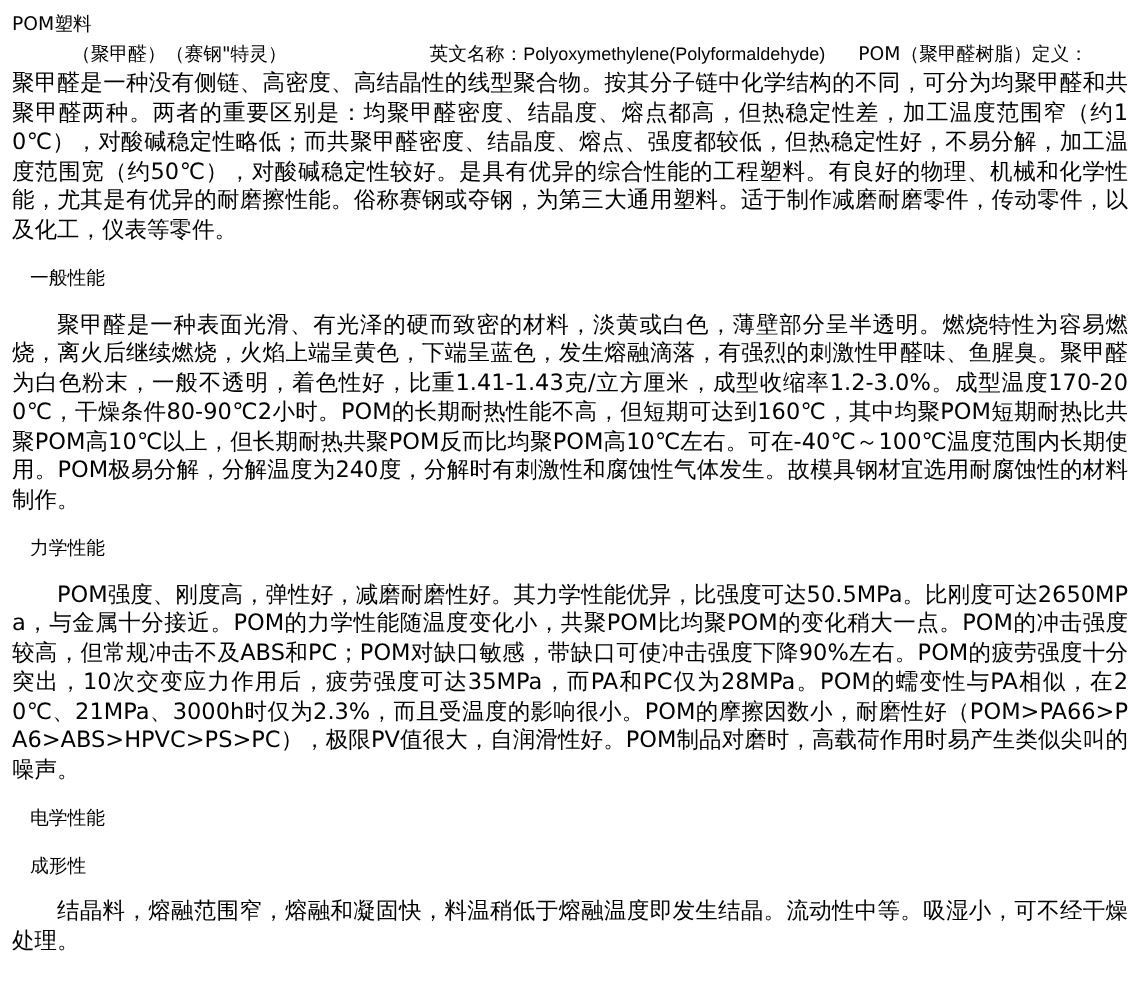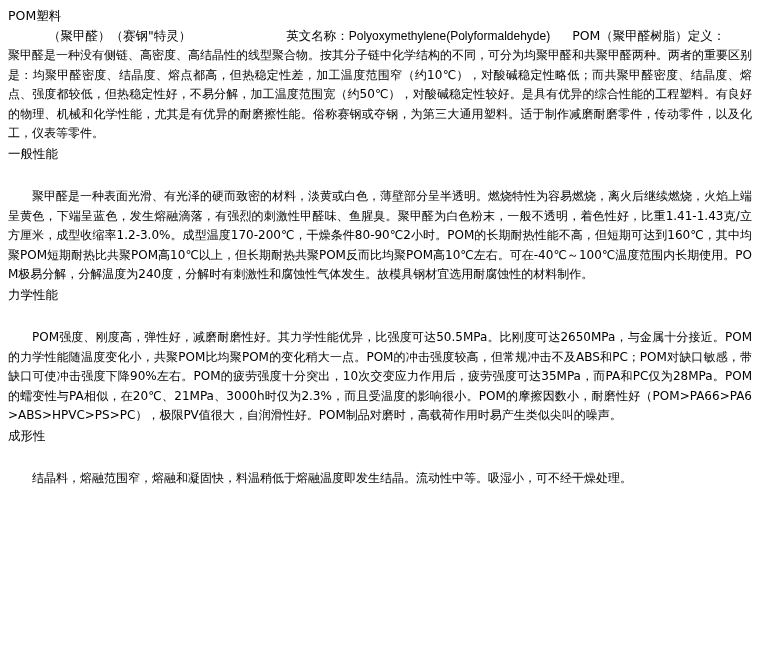--- a/index.html
+++ b/index.html
@@ -15,35 +15,34 @@
     overflow: hidden;
   }
   .page {
     width: 760px;
     height: 545px;
     box-sizing: border-box;
     padding: 6px 8px 0 8px;
     position: relative;
   }
   .para {
-    font-size: 12px;
+    font-size: 15px;
     line-height: 19.5px;
     text-align: justify;
     text-justify: inter-character;
     word-break: break-all;
     margin: 0;
   }
   .indent {
     text-indent: 2em;
-    margin-top: 24px;
   }
   .heading {
     font-size: 12.5px;
     line-height: 19.5px;
-    margin: 0;
+    margin: 12px;
   }
   .title-line {
     font-size: 12.5px;
     line-height: 19.5px;
     margin: 0;
   }
   .mono {
     font-family: Liberation Sans, sans-serif;
     font-size: 12px;
   }
@@ -60,18 +59,19 @@
   </div>
 
   <p class="para">聚甲醛是一种没有侧链、高密度、高结晶性的线型聚合物。按其分子链中化学结构的不同，可分为均聚甲醛和共聚甲醛两种。两者的重要区别是：均聚甲醛密度、结晶度、熔点都高，但热稳定性差，加工温度范围窄（约10℃），对酸碱稳定性略低；而共聚甲醛密度、结晶度、熔点、强度都较低，但热稳定性好，不易分解，加工温度范围宽（约50℃），对酸碱稳定性较好。是具有优异的综合性能的工程塑料。有良好的物理、机械和化学性能，尤其是有优异的耐磨擦性能。俗称赛钢或夺钢，为第三大通用塑料。适于制作减磨耐磨零件，传动零件，以及化工，仪表等零件。</p>
 
   <div class="heading">一般性能</div>
   <p class="para indent">聚甲醛是一种表面光滑、有光泽的硬而致密的材料，淡黄或白色，薄壁部分呈半透明。燃烧特性为容易燃烧，离火后继续燃烧，火焰上端呈黄色，下端呈蓝色，发生熔融滴落，有强烈的刺激性甲醛味、鱼腥臭。聚甲醛为白色粉末，一般不透明，着色性好，比重1.41-1.43克/立方厘米，成型收缩率1.2-3.0%。成型温度170-200℃，干燥条件80-90℃2小时。POM的长期耐热性能不高，但短期可达到160℃，其中均聚POM短期耐热比共聚POM高10℃以上，但长期耐热共聚POM反而比均聚POM高10℃左右。可在-40℃～100℃温度范围内长期使用。POM极易分解，分解温度为240度，分解时有刺激性和腐蚀性气体发生。故模具钢材宜选用耐腐蚀性的材料制作。</p>
 
   <div class="heading">力学性能</div>
   <p class="para indent">POM强度、刚度高，弹性好，减磨耐磨性好。其力学性能优异，比强度可达50.5MPa。比刚度可达2650MPa，与金属十分接近。POM的力学性能随温度变化小，共聚POM比均聚POM的变化稍大一点。POM的冲击强度较高，但常规冲击不及ABS和PC；POM对缺口敏感，带缺口可使冲击强度下降90%左右。POM的疲劳强度十分突出，10次交变应力作用后，疲劳强度可达35MPa，而PA和PC仅为28MPa。POM的蠕变性与PA相似，在20℃、21MPa、3000h时仅为2.3%，而且受温度的影响很小。POM的摩擦因数小，耐磨性好（POM&gt;PA66&gt;PA6&gt;ABS&gt;HPVC&gt;PS&gt;PC），极限PV值很大，自润滑性好。POM制品对磨时，高载荷作用时易产生类似尖叫的噪声。</p>
 
+  <div class="heading">电学性能</div>
 
 
   <div class="heading">成形性</div>
   <p class="para indent">结晶料，熔融范围窄，熔融和凝固快，料温稍低于熔融温度即发生结晶。流动性中等。吸湿小，可不经干燥处理。</p>
 
 </div>
 
 </body></html>

